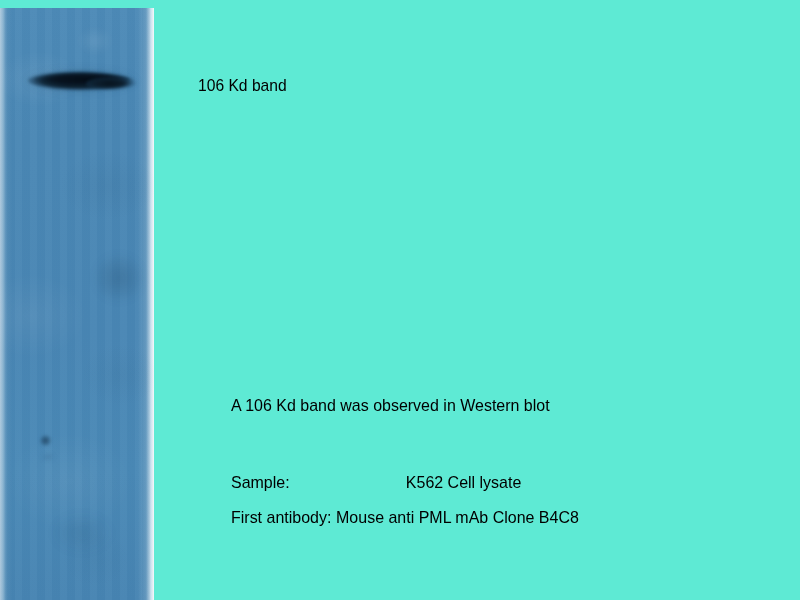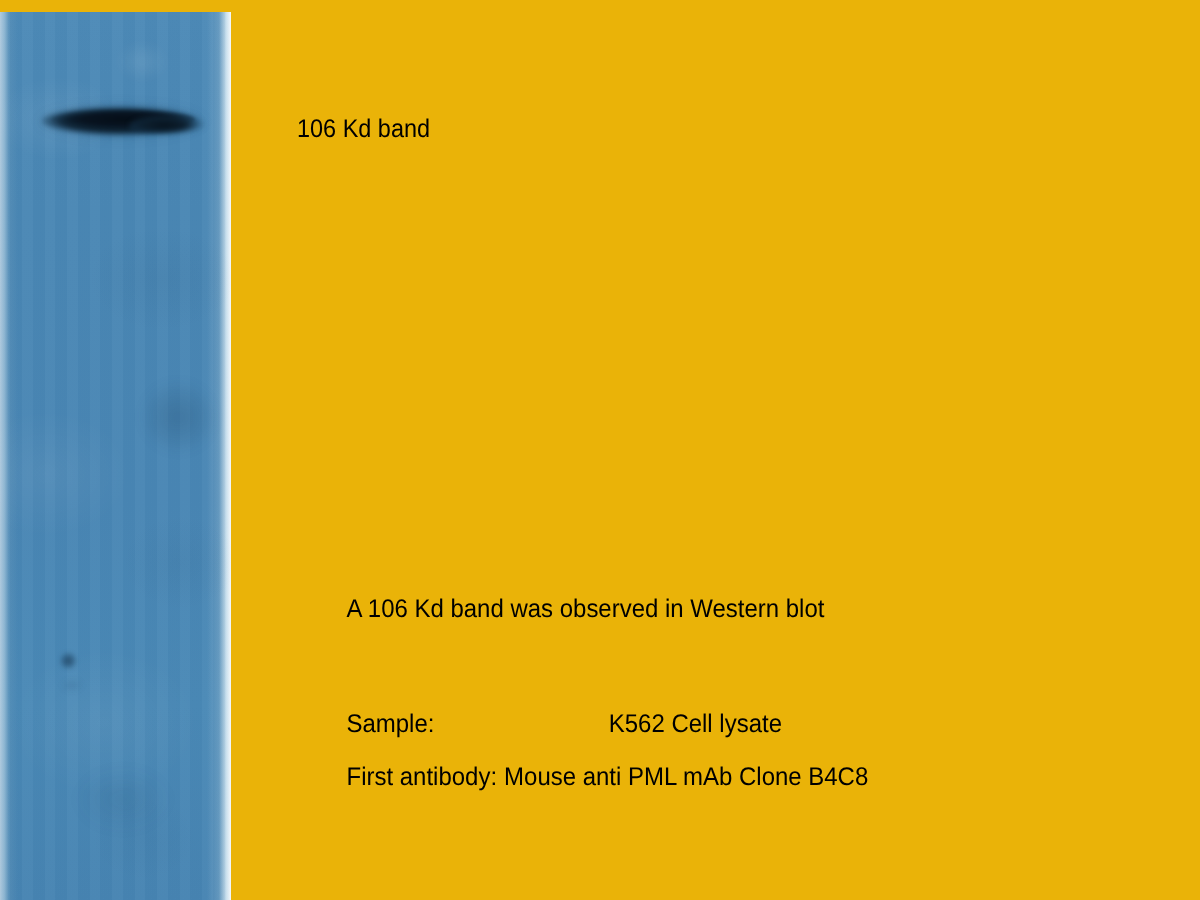--- a/index.html
+++ b/index.html
@@ -5,21 +5,21 @@
 <style>
   html, body {
     margin: 0;
     padding: 0;
     background: #ffffff;
   }
   #figure {
     position: relative;
     width: 800px;
     height: 600px;
-    background: #eab308;
+    background: #5eead4;
     overflow: hidden;
     font-family: "Liberation Sans", "DejaVu Sans", sans-serif;
   }
 
   
   #blot-lane {
     position: absolute;
     left: 0px;
     top: 8px;
     width: 154px;

